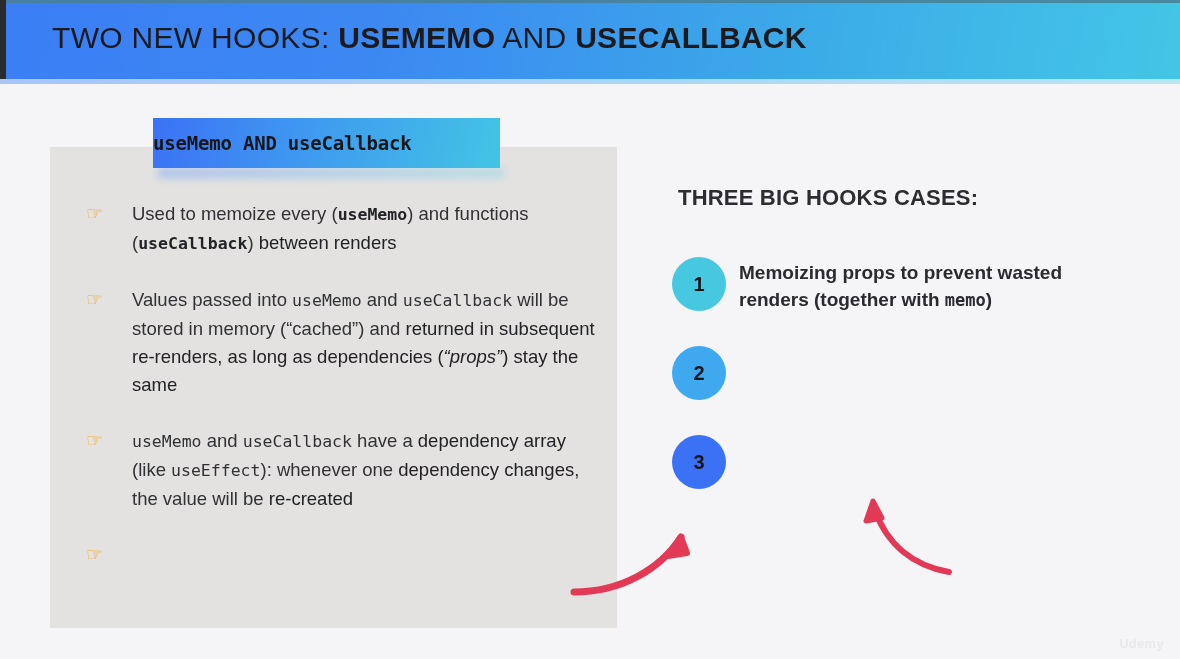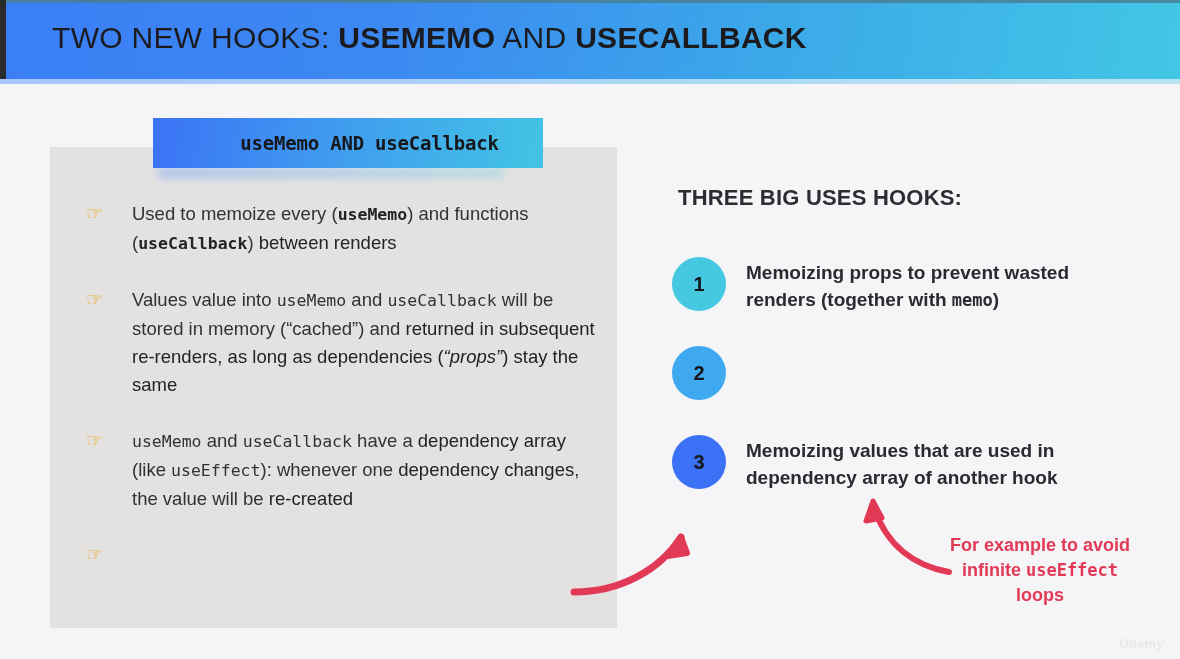--- a/index.html
+++ b/index.html
@@ -83,22 +83,21 @@
   }
   .badge {
     position: absolute;
     left: 153px;
     top: 118px;
     width: 347px;
     height: 50px;
     background: linear-gradient(100deg, #3b72f5 0%, #3f98f0 42%, #42c4e4 100%);
     display: flex;
     align-items: center;
-    justify-content: center;
-    padding-left: 43px;
+    justify-content: flex-start;
   }
   .badge-label {
     font-family: "DejaVu Sans Mono", monospace;
     font-size: 19px;
     font-weight: 700;
     color: #17171b;
     letter-spacing: -.2px;
   }
   
   .bullets {
@@ -163,21 +162,21 @@
     border-radius: 50%;
     flex: 0 0 54px;
     display: flex;
     align-items: center;
     justify-content: center;
     font-size: 20px;
     font-weight: 700;
     color: #16161a;
   }
   .use-text {
-    margin-left: 20px;
+    margin-left: 13px;
     margin-top: 2px;
     font-size: 19px;
     line-height: 27px;
     font-weight: 700;
     color: #2a2a2f;
   }
   .use-text .code {
     font-family: "DejaVu Sans Mono", monospace;
     font-size: 17px;
     font-weight: 700;
@@ -232,43 +231,41 @@
 
   <div class="panel"></div>
 
   <div class="badge-shadow"></div>
   <div class="badge">
     <span class="badge-label">useMemo AND useCallback</span>
   </div>
 
   <div class="bullets">
       <div class="bullet"><span class="bullet-icon" style="color: rgb(238, 173, 48);">☞</span><span><span>Used to memoize every (</span><span class="code-b">useMemo</span><span>) and functions (</span><span class="code-b">useCallback</span><span>) </span><b>between renders</b></span></div>
-      <div class="bullet"><span class="bullet-icon" style="color: rgb(238, 173, 48);">☞</span><span><span>Values value into </span><span class="code">useMemo</span><span> and </span><span class="code">useCallback</span><span> will be stored in memory (“cached”) and </span><b>returned in subsequent re-renders, as long as dependencies (</b><b><i>“props”</i></b><b>) stay the same</b></span></div>
+      <div class="bullet"><span class="bullet-icon" style="color: rgb(238, 173, 48);">☞</span><span><span>Values passed into </span><span class="code">useMemo</span><span> and </span><span class="code">useCallback</span><span> will be stored in memory (“cached”) and </span><b>returned in subsequent re-renders, as long as dependencies (</b><b><i>“props”</i></b><b>) stay the same</b></span></div>
       <div class="bullet"><span class="bullet-icon" style="color: rgb(238, 173, 48);">☞</span><span><span class="code">useMemo</span><span> and </span><span class="code">useCallback</span><span> have a </span><b>dependency array</b><span> (like </span><span class="code">useEffect</span><span>): whenever one </span><b>dependency changes</b><span>, the value will be </span><b>re-created</b></span></div>
       <div class="bullet"><span class="bullet-icon" style="color: rgb(238, 173, 48);">☞</span></div>
     </div>
 
-  <div class="uses-title">THREE BIG USES HOOKS:</div>
+  <div class="uses-title">THREE BIG HOOKS CASES:</div>
 
   <div class="use-item use-item-1">
     <div class="use-num" style="background: rgb(69, 200, 224);">1</div>
     <div class="use-text"><b>Memoizing props to prevent wasted renders (together with </b><span class="code">memo</span><b>)</b></div>
   </div>
   <div class="use-item use-item-2">
     <div class="use-num" style="background: rgb(63, 169, 240);">2</div>
   </div>
   <div class="use-item use-item-3">
     <div class="use-num" style="background: rgb(59, 114, 245);">3</div>
-    <div class="use-text"><b>Memoizing values that are used in dependency array of another hook</b></div>
   </div>
 
   <svg class="arrow-svg" viewBox="0 0 1180 659">
     <path d="M574 592 C 620 592, 660 570, 681 537" fill="none" stroke="#e23a56" stroke-width="7" stroke-linecap="round"></path>
     <path d="M681 537 L 668 556 L 687 553 Z" fill="#e23a56" stroke="#e23a56" stroke-width="6" stroke-linejoin="round"></path>
     <path d="M949 572 C 915 566, 886 546, 873 505" fill="none" stroke="#e23a56" stroke-width="6" stroke-linecap="round"></path>
     <path d="M873 501 L 866 521 L 882 518 Z" fill="#e23a56" stroke="#e23a56" stroke-width="5" stroke-linejoin="round"></path>
   </svg>
 
-  <div class="note" style="color: rgb(226, 58, 86);"><b>For example to avoid infinite </b><span class="code">useEffect</span><b> loops</b></div>
 
   <div class="watermark">Udemy</div>
 
 </div>
 
 </body></html>

